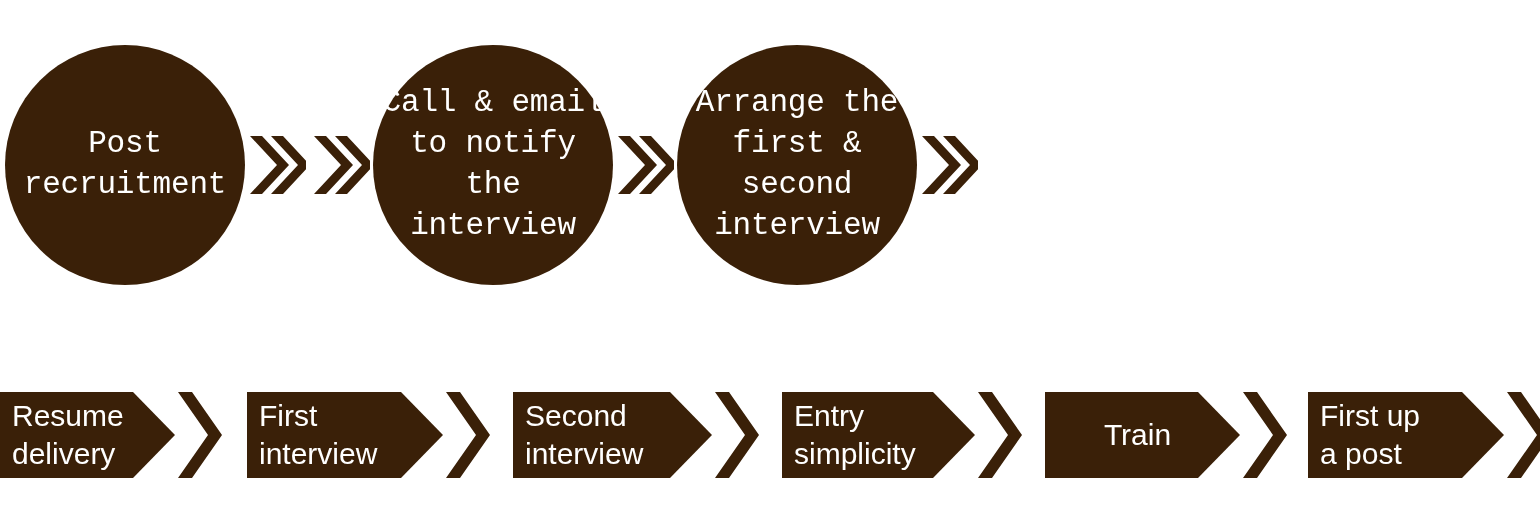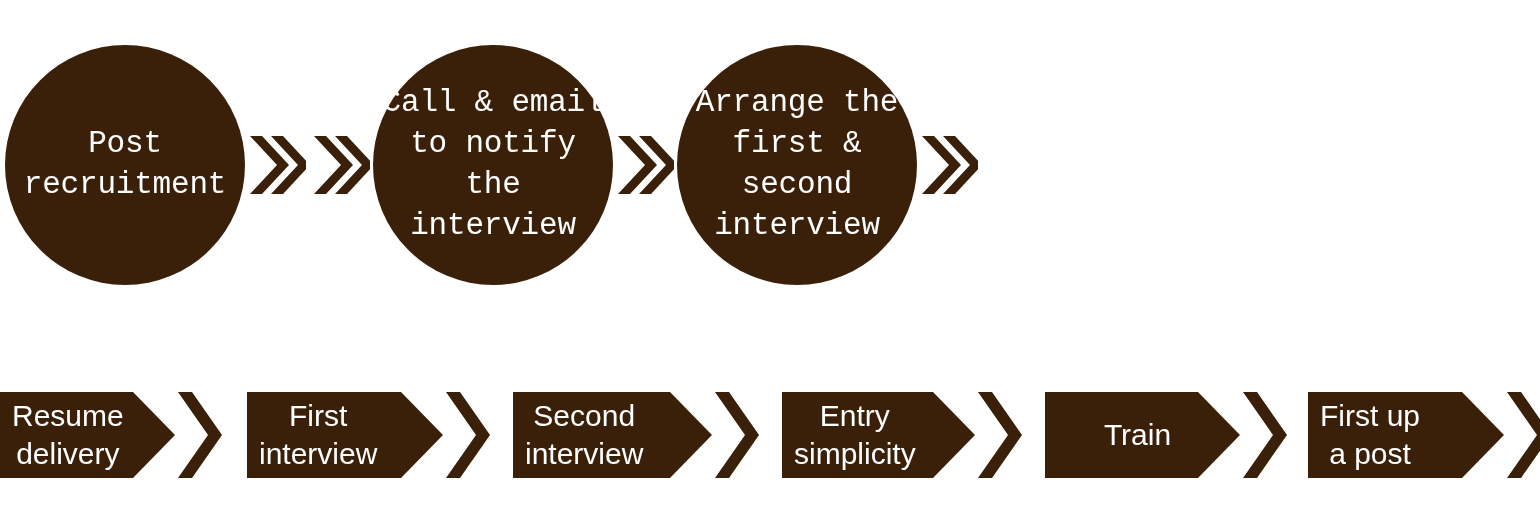--- a/index.html
+++ b/index.html
@@ -92,21 +92,21 @@
     padding-right: 34px;
     -webkit-clip-path: polygon(0 0, calc(100% - 42px) 0, 100% 50%, calc(100% - 42px) 100%, 0 100%);
     clip-path: polygon(0 0, calc(100% - 42px) 0, 100% 50%, calc(100% - 42px) 100%, 0 100%);
   }
   .arrow-body.centered { justify-content: center; padding-left: 24px; }
 
   .arrow-label {
     font-size: 30px;
     line-height: 1.28;
     white-space: pre-line;
-    text-align: center;
+    text-align: left;
   }
   .arrow-body.centered .arrow-label { }
 
   .arrow-sep {
     flex: 0 0 auto;
     width: 46px;
     height: 86px;
     display: flex;
     align-items: center;
     justify-content: center;

